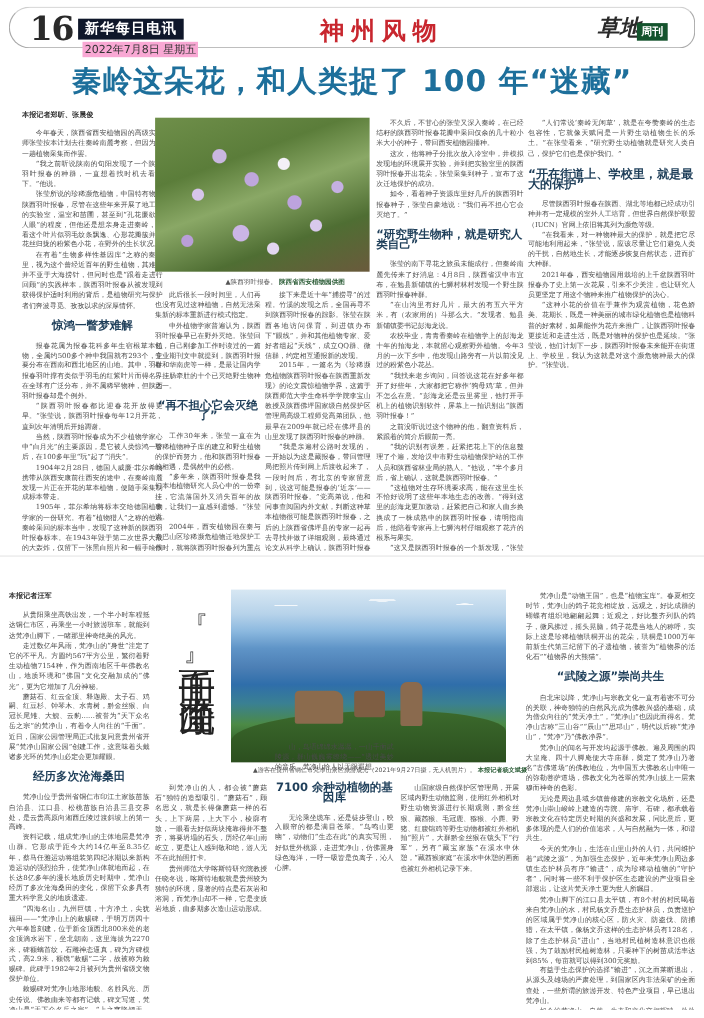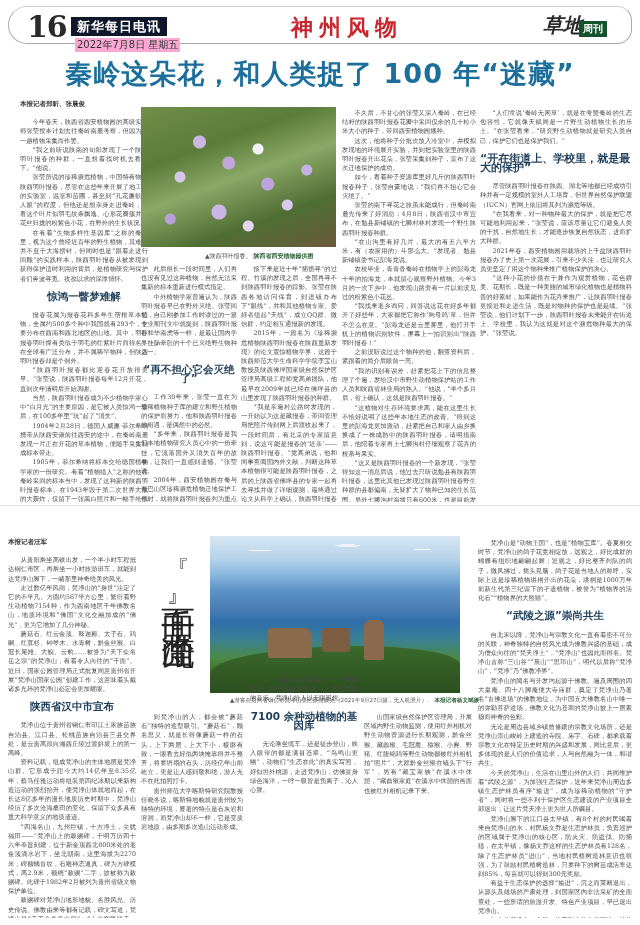--- a/index.html
+++ b/index.html
@@ -156,20 +156,21 @@
   <p>接下来是近十年“捕捞寻”的过程。竹溪的发现之后，全国再寻不到陕西羽叶报春的踪影。张莹在陕西各地访问保育，到进镇办布下“眼线”，并和其他植物专家、爱好者组起“天线”，成立QQ群、微信群，约定相互通报新的发现。</p>
   <p>2015年，一篇名为《珍稀濒危植物陕西羽叶报春在陕西重新发现》的论文震惊植物学界，这篇于陕西师范大学生命科学学院李宝山教授及陕西佛坪国家级自然保护区管理局高级工程师党高弟团队，他最早在2009年就已经在佛坪县的山里发现了陕西羽叶报春的种群。</p>
   <p>“我是亲遍村公路时发现的，一开始以为这是藏报春，带回管理局把照片传到网上后渡收起来了，一段时间后，有北京的专家留意到，说这可能是报春的‘近亲’——陕西羽叶报春。”党高弟说，他和同事查阅国内外文献，判断这种草本植物很可能是陕西羽叶报春，之后的上陕西省佛坪县的专家一起再去寻找并做了详细观测，最终通过论文从科学上确认，陕西羽叶报春在它的模式产地陕西重新被发现。</p>
 
 </div>
 
 <div class="col" style="left:342px; top:108px; width:134px; height:394px;">
   <p>不久后，不甘心的张莹又深入秦岭，在已经结籽的陕西羽叶报春花瓣中采回仅余的几十粒小米大小的种子，带回西安植物园播种。</p>
   <p>这次，他将种子分批次放入冷室中，井模拟发现地的环境展开实验，并到把实验室里的陕西羽叶报春开出花朵，张莹采集到种子，宣布了这次迁地保护的成功。</p>
   <p>如今，看着种子资源库里好几斤的陕西羽叶报春种子，张莹自豪地说：“我们再不担心它会灭绝了。”</p>
+  <div class="subhead left">“研究野生物种，就是研究人类自己”</div>
   <p>张莹的南下寻花之旅虽未能成行，但秦岭南麓先传来了好消息：4月8日，陕西省汉中市宜布，在勉县新铺镇的七狮村林村发现一个野生陕西羽叶报春种群。</p>
   <p>“在山沟里有好几片，最大的有五六平方米，有（农家用的）斗那么大。”发现者、勉县新铺镇委书记彭海龙说。</p>
   <p>农校毕业，青青香秦岭在植物学上的彭海龙十年的拍海龙，本就留心观察野外植物。今年3月的一次下乡中，他发现山路旁有一片以前没见过的粉紫色小花丛。</p>
   <p>“我找来老乡询问，回答说这花在好多年都开了好些年，大家都把它称作‘狗母鸡’草，但并不怎么在意。”彭海龙还是云里雾里，他打开手机上的植物识别软件，屏幕上一拍识别出“陕西羽叶报春！”</p>
   <p>之前没听说过这个物种的他，翻查资料后，紧跟着的简介后眼前一亮。</p>
   <p>“我的识别有误差，赶紧把花上下的信息整理了个遍，发给汉中市野生动植物保护站的工作人员和陕西省林业局的熟人。”他说，“半个多月后，省上确认，这就是陕西羽叶报春。”</p>
   <p>“这植物对生存环境要求高，能在这里生长不恰好说明了这些年本地生态的改善。”得到这里的彭海龙更加激动，赶紧把自己和家人由乡换换成了一株成熟中的陕西羽叶报春，请明指南后，他陪着专家再上七狮沟村仔细观察了花卉的根系与果实。</p>
   <p>“这又是陕西羽叶报春的一个新发现，”张莹得知这一消息后说，他过去只听说勉县有陕西羽叶报春，这里比其他已发现过陕西羽叶报春野生种群的县都偏南，无疑扩大了物种已知的生长范围。另外七狮沟村海拔只有600米，也是目前发现的群中生长海拔最低的之一。</p>
 
 </div>
@@ -183,21 +184,21 @@
   <p>“这种小花的价值在于兼作为观赏植物，花色娇美、花期长，既是一种美丽的城市绿化植物也是植物科普的好素材，如果能作为花卉来推广，让陕西羽叶报春更接近和走进生活，既是对物种的保护也是延续。”张莹说，他们计划下一步，陕西羽叶报春未来能开在街道上、学校里，我认为这就是对这个濒危物种最大的保护。”张莹说。</p>
 </div>
 
 <div class="divider"></div>
 
 <div class="col" style="left:8px; top:538px; width:128px; height:380px;">
   <div class="byline">本报记者汪军</div>
   <p>从贵阳乘坐高铁出发，一个半小时车程抵达铜仁市区，再乘坐一小时旅游班车，就能到达梵净山脚下，一睹那里神奇绝美的风光。</p>
   <p>走过数亿年风雨，梵净山的“身世”注定了它的不平凡。方圆约567平方公里，繁衍着野生动植物7154种，作为西南地区千年佛教名山，地质环境和“佛国”文化交融加成的“佛光”，更为它增加了几分神秘。</p>
   <p>蘑菇石、红云金顶、释迦殿、太子石、鸡嗣、红豆杉、钟琴木、水青树，黔金丝猴、白冠长尾雉、大鲵、云豹……被誉为“天下众名岳之宗”的梵净山，有着令人向往的“千面”。近日，国家公园管理局正式批复同意贵州省开展“梵净山国家公园”创建工作，这意味着头戴诸多光环的梵净山必定会更加耀眼。</p>
-  <div class="subhead">陕西省汉中市宜布</div>
+  <div class="subhead">经历多次沧海桑田</div>
   <p>梵净山位于贵州省铜仁市印江土家族苗族自治县、江口县、松桃苗族自治县三县交界处，是云贵高原向湘西丘陵过渡斜坡上的第一高峰。</p>
   <p>资料记载，组成梵净山的主体地层是梵净山群。它形成于距今大约14亿年至8.35亿年，蔡马任雅运动将组装第四纪冰期以来新构造运动的强烈抬升，使梵净山体就地而起，在长达8亿多年的漫长地质历史时期中，梵净山经历了多次沧海桑田的变化，保留下众多具有重大科学意义的地质遗迹。</p>
   <p>“四海名山，九州巨镇，十方净土，尖犹福田——”梵净山上的敕赐碑，于明万历四十六年奉旨刻建，位于新金顶西北800米处的老金顶滴水岩下，坐北朝南，这里海拔为2270米，碑额螭首纹，石雕神态逼真，碑为方碑模式，高2.9米，额镌“敕赐”二字，故被称为敕赐碑。此碑于1982年2月被列为贵州省级文物保护单位。</p>
   <p>敕赐碑对梵净山地形地貌、名胜风光、历史传说、佛教由来等都有记载，碑文写道，梵净山是“天下众名岳之宗”，“上之穹隆倾天，下之厚重住地”，是名册南宫，之宫，领胜十三地方行者，吸引王公大臣，黎民百姓纷纷前来膜拜的“极乐天宫”。</p>
 
 </div>
 
 <div class="vertical-title">
   <span class="vt-bracket">『</span>
   <span style="display:block; writing-mode:vertical-rl; margin:0 auto;">千面</span>

